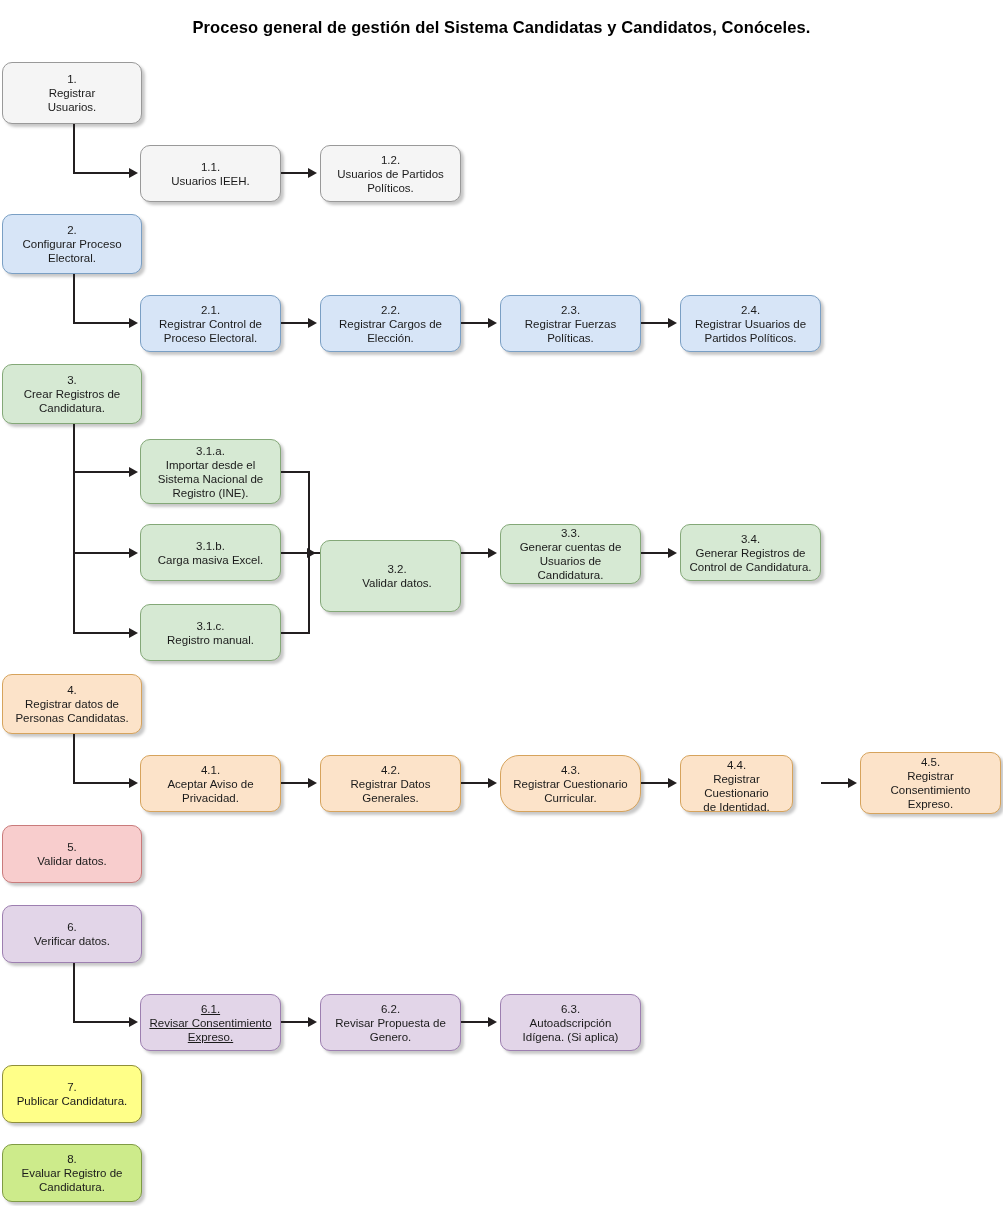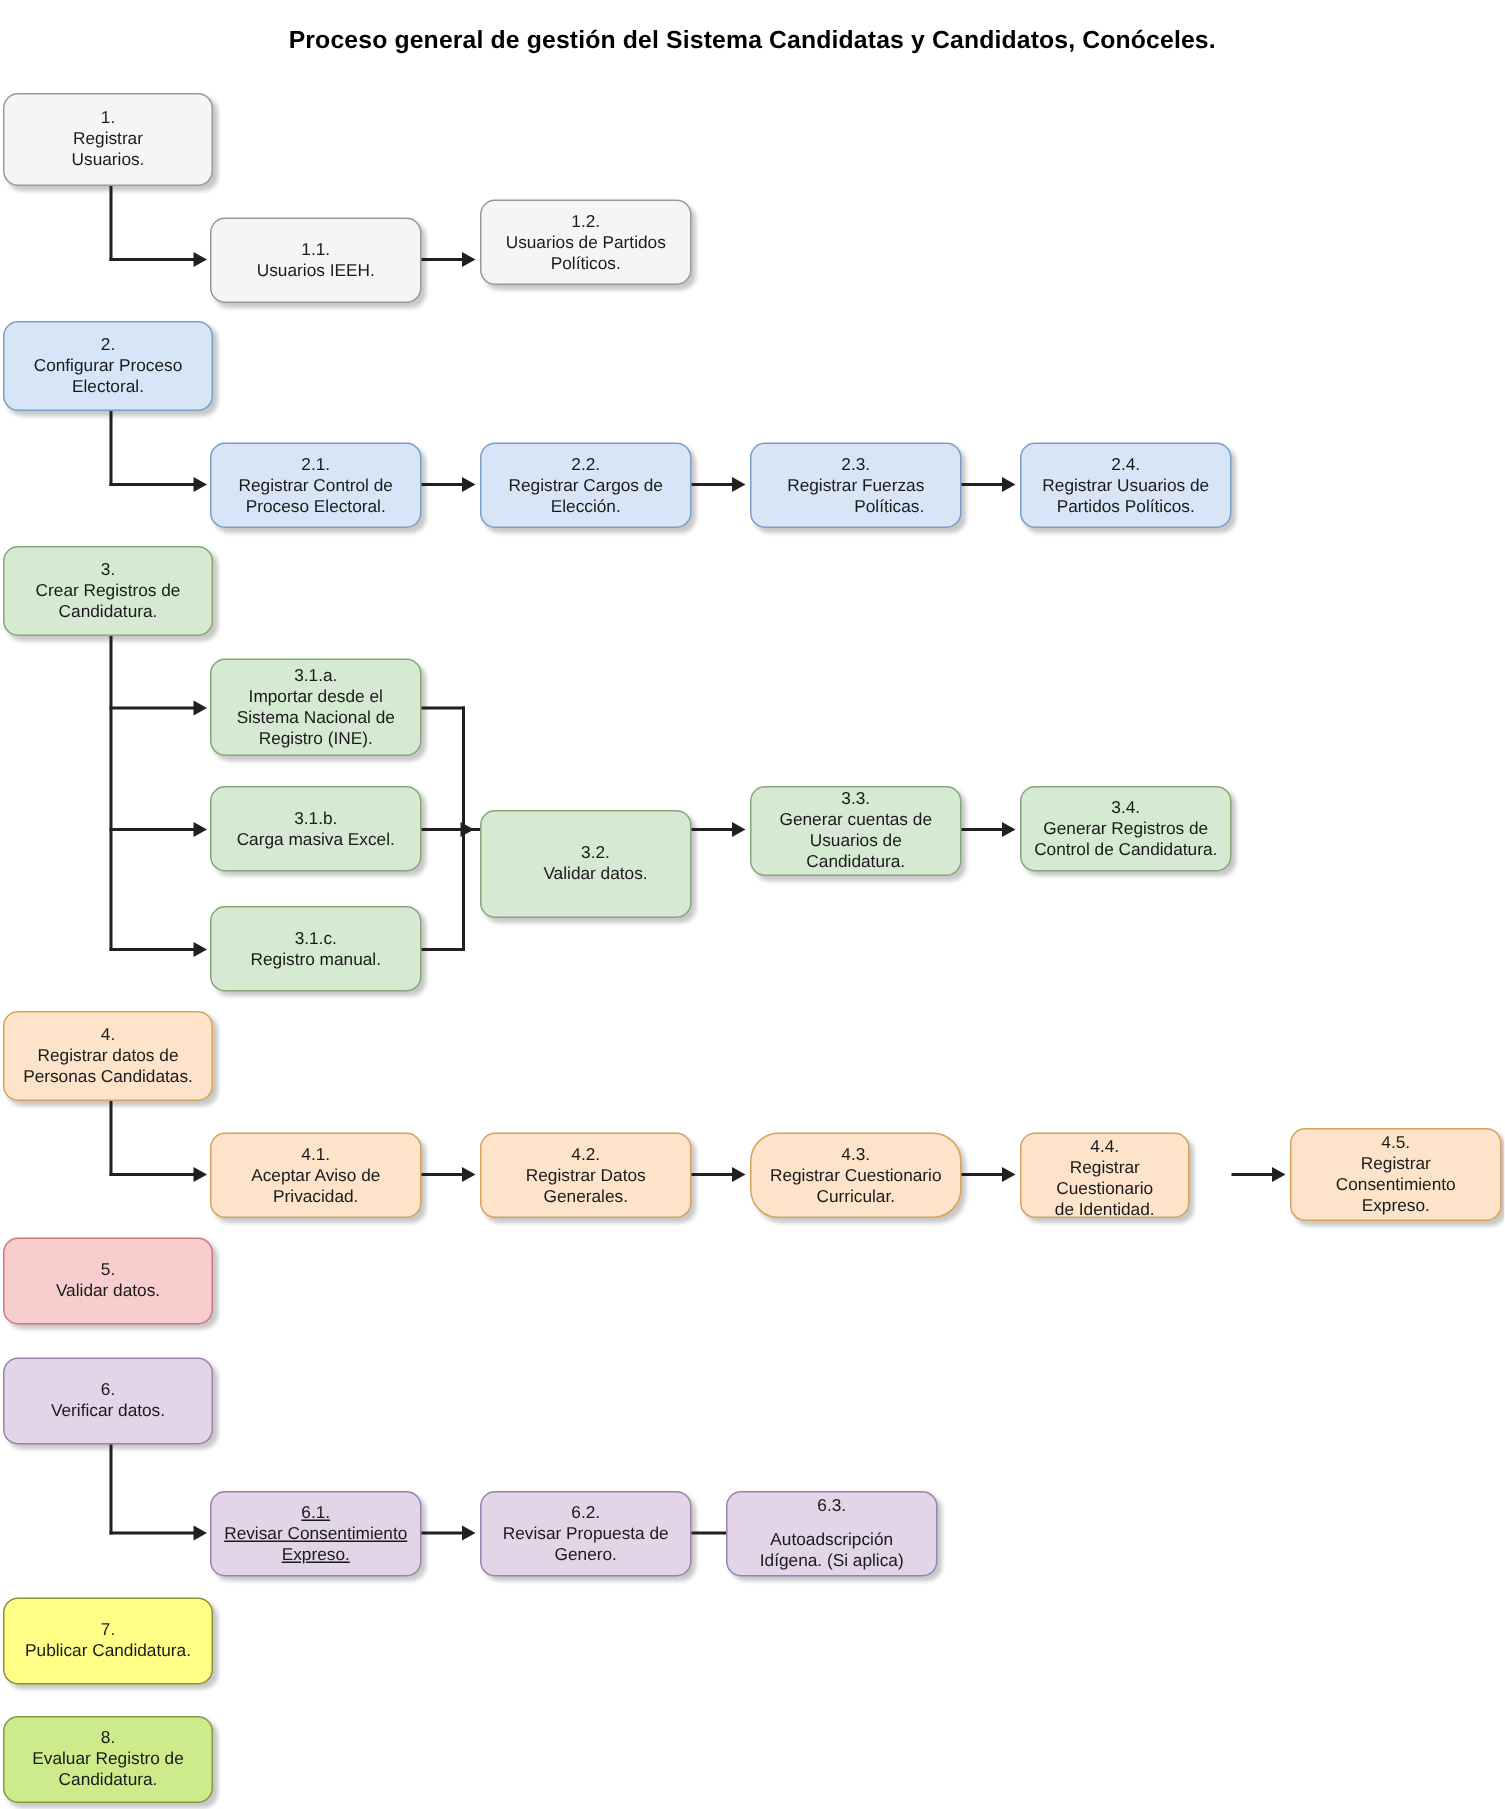--- a/index.html
+++ b/index.html
@@ -92,21 +92,21 @@
   <div class="conn h" style="left:73px; top:172px; width:58px;"></div>
   <div class="arrow" style="left:129px; top:168px;"></div>
 
   <div class="node n-grey" style="left:140px; top:145px; width:141px; height:57px;">
     <span class="num">1.1.</span>
     <span class="cap">Usuarios IEEH.</span>
   </div>
   <div class="conn h" style="left:281px; top:172px; width:29px;"></div>
   <div class="arrow" style="left:308px; top:168px;"></div>
 
-  <div class="node n-grey" style="left:320px; top:133px; width:141px; height:57px;">
+  <div class="node n-grey" style="left:320px; top:145px; width:141px; height:57px;">
     <span class="num">1.2.</span>
     <span class="cap">Usuarios de Partidos
 Políticos.</span>
   </div>
 
   <div class="node n-blue" style="left:2px; top:214px; width:140px; height:60px;">
     <span class="num">2.</span>
     <span class="cap">Configurar Proceso
 Electoral.</span>
   </div>
@@ -123,21 +123,21 @@
   <div class="arrow" style="left:308px; top:318px;"></div>
 
   <div class="node n-blue" style="left:320px; top:295px; width:141px; height:57px;">
     <span class="num">2.2.</span>
     <span class="cap">Registrar Cargos de
 Elección.</span>
   </div>
   <div class="conn h" style="left:461px; top:322px; width:29px;"></div>
   <div class="arrow" style="left:488px; top:318px;"></div>
 
-  <div class="node n-blue" style="left:500px; top:295px; width:141px; height:57px;text-align:right;">
+  <div class="node n-blue" style="left:500px; top:295px; width:141px; height:57px;">
     <span class="num">2.3.</span>
     <span class="cap">Registrar Fuerzas
 Políticas.</span>
   </div>
   <div class="conn h" style="left:641px; top:322px; width:29px;"></div>
   <div class="arrow" style="left:668px; top:318px;"></div>
 
   <div class="node n-blue" style="left:680px; top:295px; width:141px; height:57px;">
     <span class="num">2.4.</span>
     <span class="cap">Registrar Usuarios de
@@ -271,21 +271,21 @@
   <div class="arrow" style="left:308px; top:1017px;"></div>
 
   <div class="node n-purple" style="left:320px; top:994px; width:141px; height:57px;">
     <span class="num">6.2.</span>
     <span class="cap">Revisar Propuesta de
 Genero.</span>
   </div>
   <div class="conn h" style="left:461px; top:1021px; width:29px;"></div>
   <div class="arrow" style="left:488px; top:1017px;"></div>
 
-  <div class="node n-purple" style="left:484px; top:994px; width:141px; height:57px;justify-content:space-between;">
+  <div class="node n-purple" style="left:500px; top:994px; width:141px; height:57px;">
     <span class="num">6.3.</span>
     <span class="cap">Autoadscripción
 Idígena. (Si aplica)</span>
   </div>
 
   <div class="node n-yellow" style="left:2px; top:1065px; width:140px; height:58px;">
     <span class="num">7.</span>
     <span class="cap">Publicar Candidatura.</span>
   </div>
 

